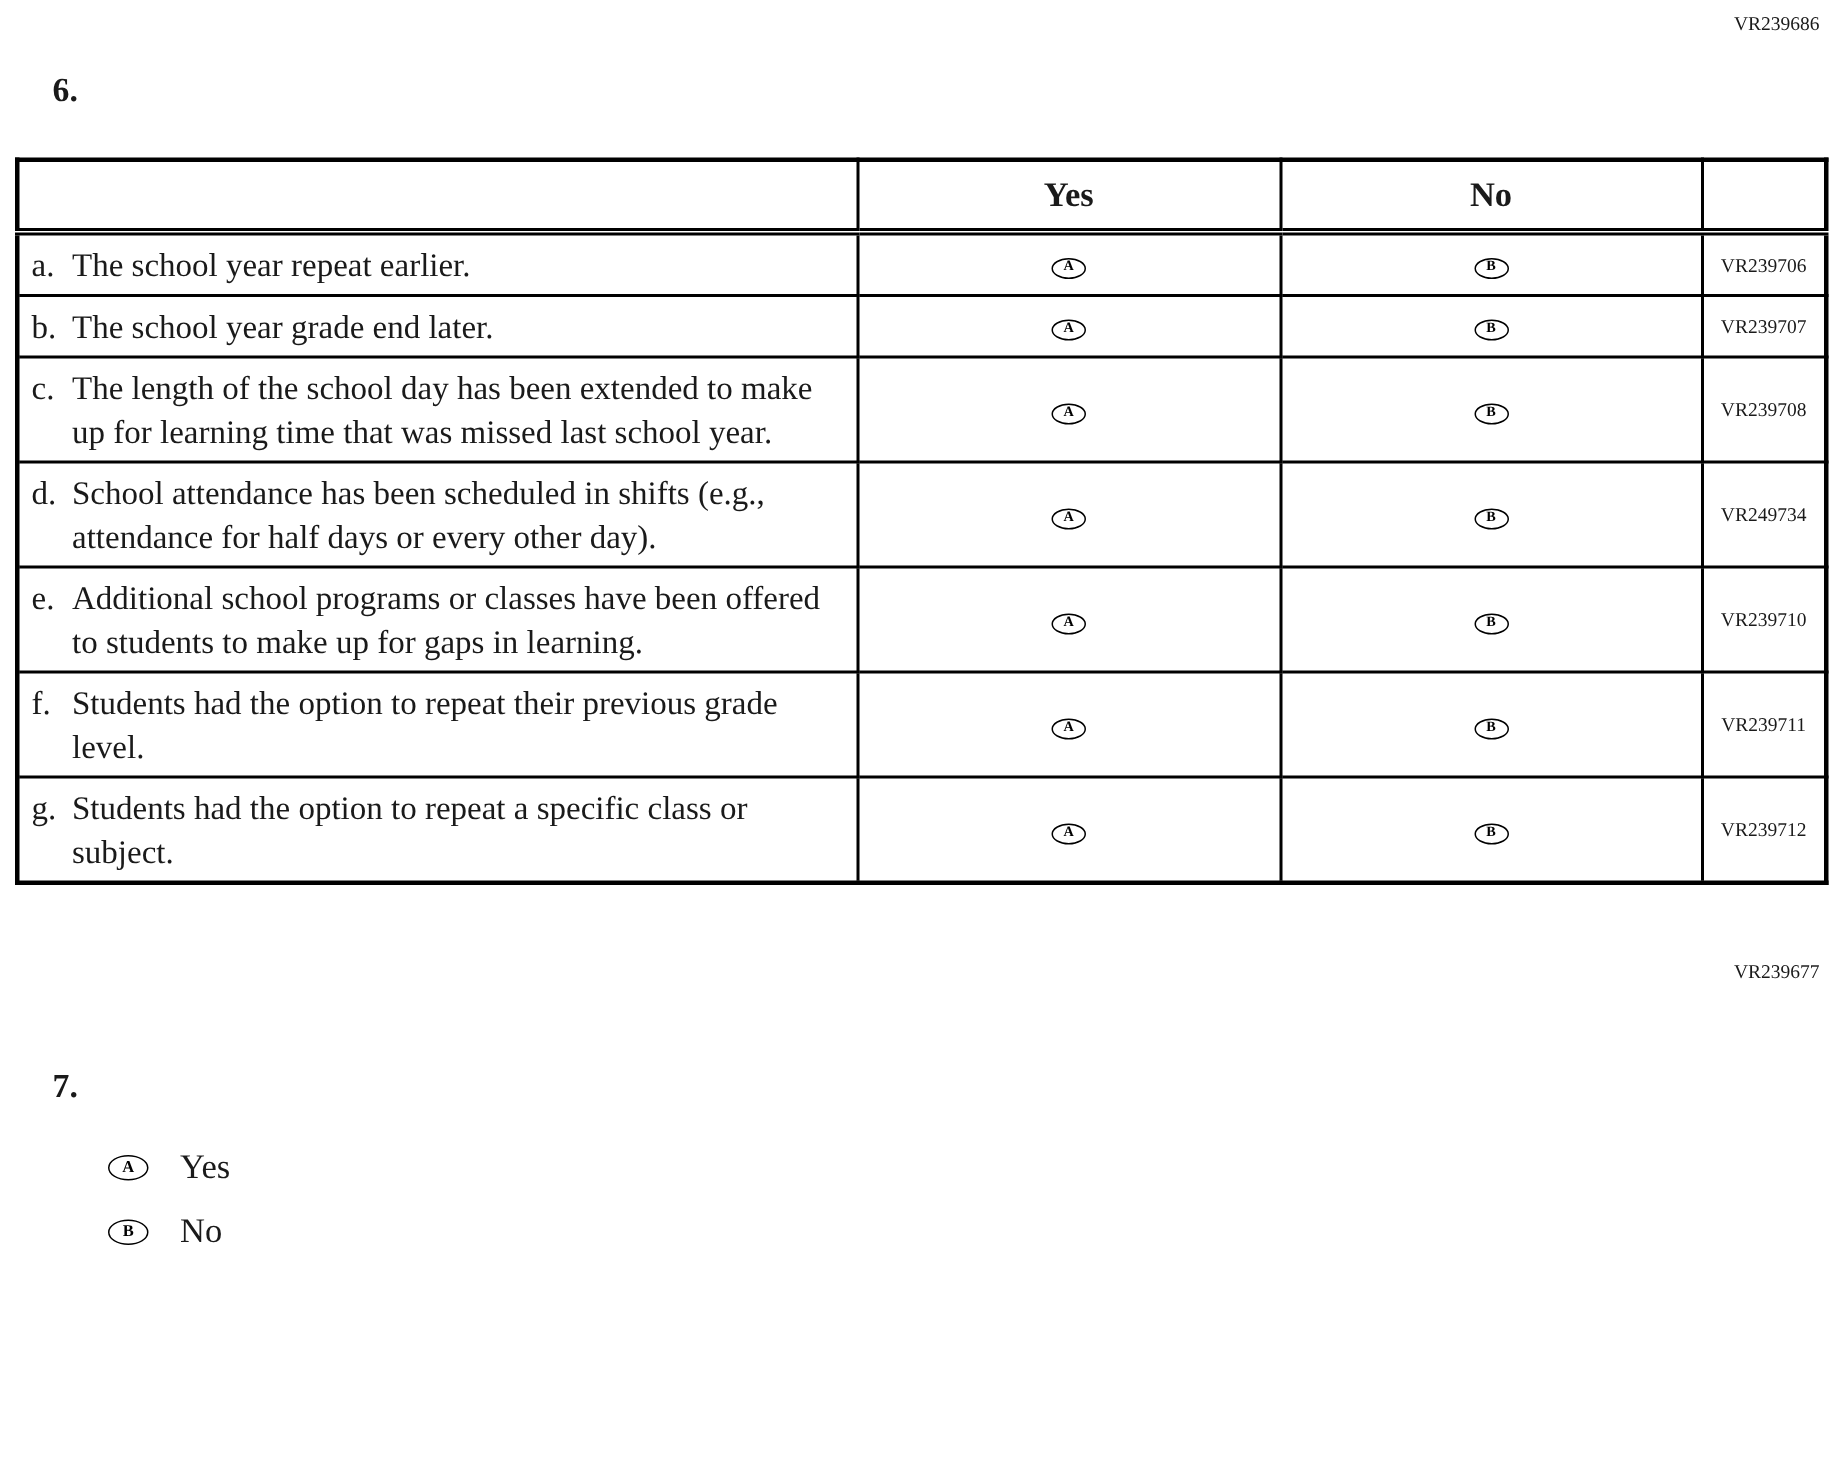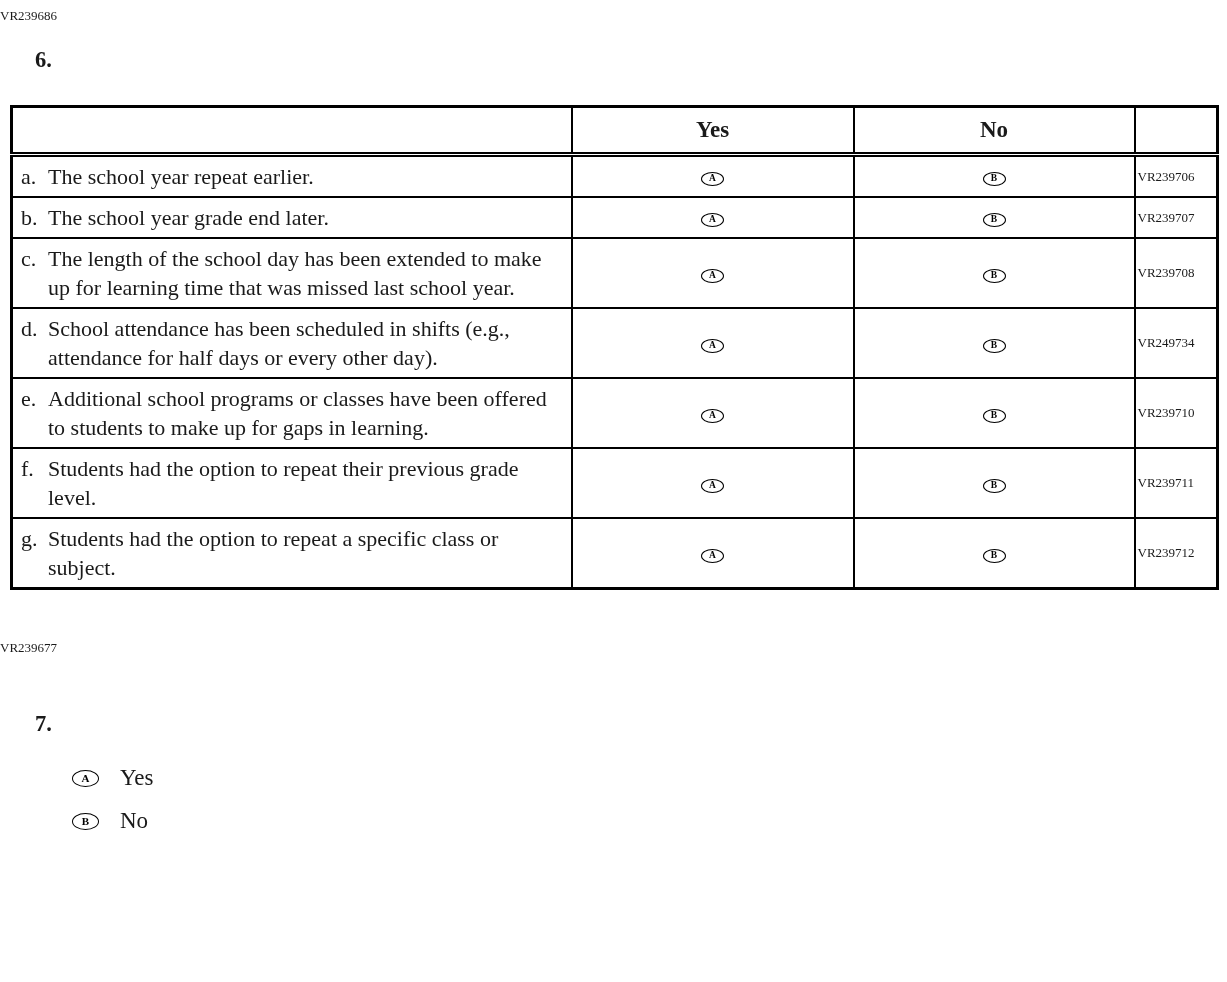--- a/index.html
+++ b/index.html
@@ -8,21 +8,21 @@
     width: 1227px;
     height: 982px;
     color: #1a1a1a;
     font-family: "Liberation Serif", "DejaVu Serif", serif;
     position: relative;
     overflow: hidden;
   }
 
   .form-code {
     font-size: 13px;
-    text-align: left;
+    text-align: right;
     padding-right: 14px;
     color: #1a1a1a;
   }
   .top-code { padding-top: 8px; }
   .mid-code { margin-top: 50px; }
 
   .question {
     display: flex;
     margin-left: 35px;
     font-size: 22.5px;
@@ -86,20 +86,21 @@
     border-radius: 50%;
     font-size: 9.5px;
     font-weight: bold;
     line-height: 1;
     color: #000;
     background: #fff;
   }
 
   .code-cell {
     font-size: 13px;
+    text-align: center;
     vertical-align: middle;
     padding: 0 2px;
     font-family: Liberation Serif, serif;
   }
 
   .options { margin: 26px 0 0 72px; }
   .option {
     display: flex;
     align-items: center;
     margin-bottom: 17px;

